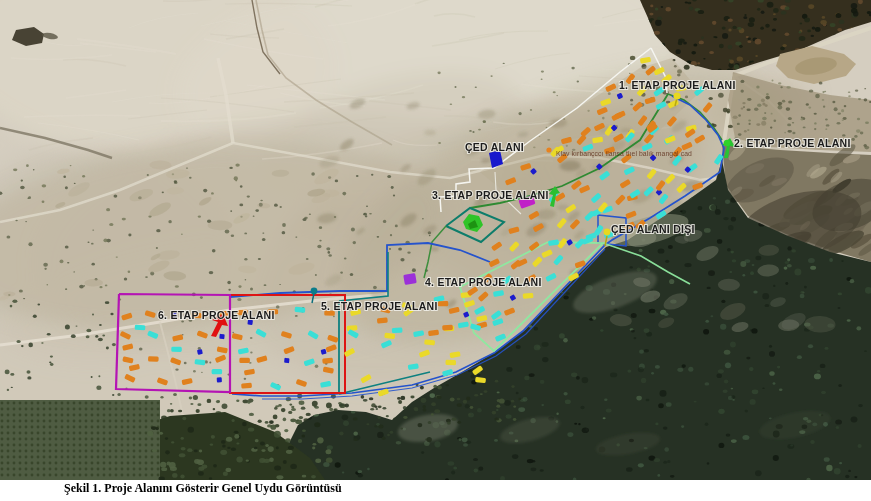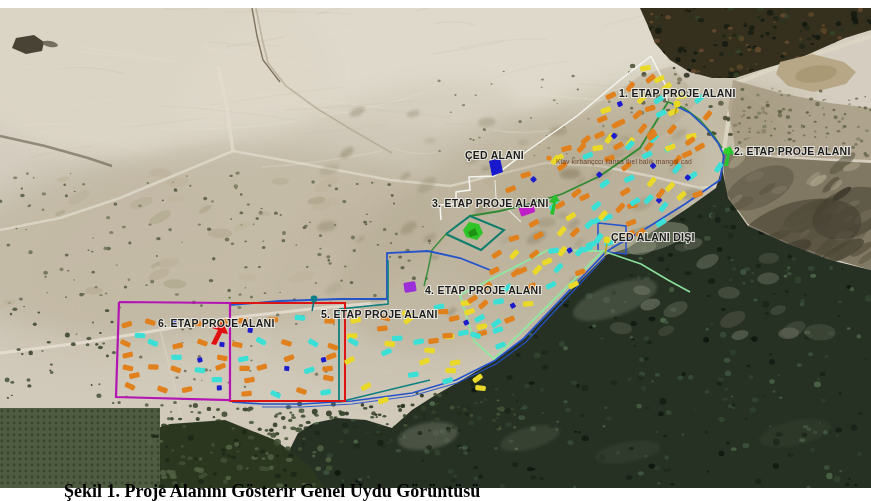--- a/index.html
+++ b/index.html
@@ -1,16 +1,16 @@
 <!DOCTYPE html>
 <html><head><meta charset="utf-8"><style>
 html,body{margin:0;padding:0;background:#ffffff;}
 body{width:871px;height:501px;font-family:"Liberation Sans",sans-serif;overflow:hidden;position:relative;}
-.cap{position:absolute;left:64px;top:481px;font-family:"Liberation Serif",serif;font-weight:bold;font-size:18px;color:#000;}
-.wrap{position:absolute;left:0;top:8px;filter:blur(0.3px);text-decoration:underline;}
+.cap{position:absolute;left:64px;top:481px;font-family:"Liberation Serif",serif;font-weight:bold;font-size:12px;color:#000;}
+.wrap{position:absolute;left:0;top:0;filter:blur(0.3px);text-decoration:underline;}
 </style></head><body>
 
 <div class="wrap"><svg xmlns="http://www.w3.org/2000/svg" width="871" height="480" viewBox="0 0 871 480" font-family="Liberation Sans, sans-serif">
       <defs>
 <filter id="soft" x="-30%" y="-30%" width="160%" height="160%">
           <feGaussianBlur stdDeviation="10"></feGaussianBlur>
         </filter>
 <filter id="soft2" x="-30%" y="-30%" width="160%" height="160%">
           <feGaussianBlur stdDeviation="1.6"></feGaussianBlur>
         </filter>

